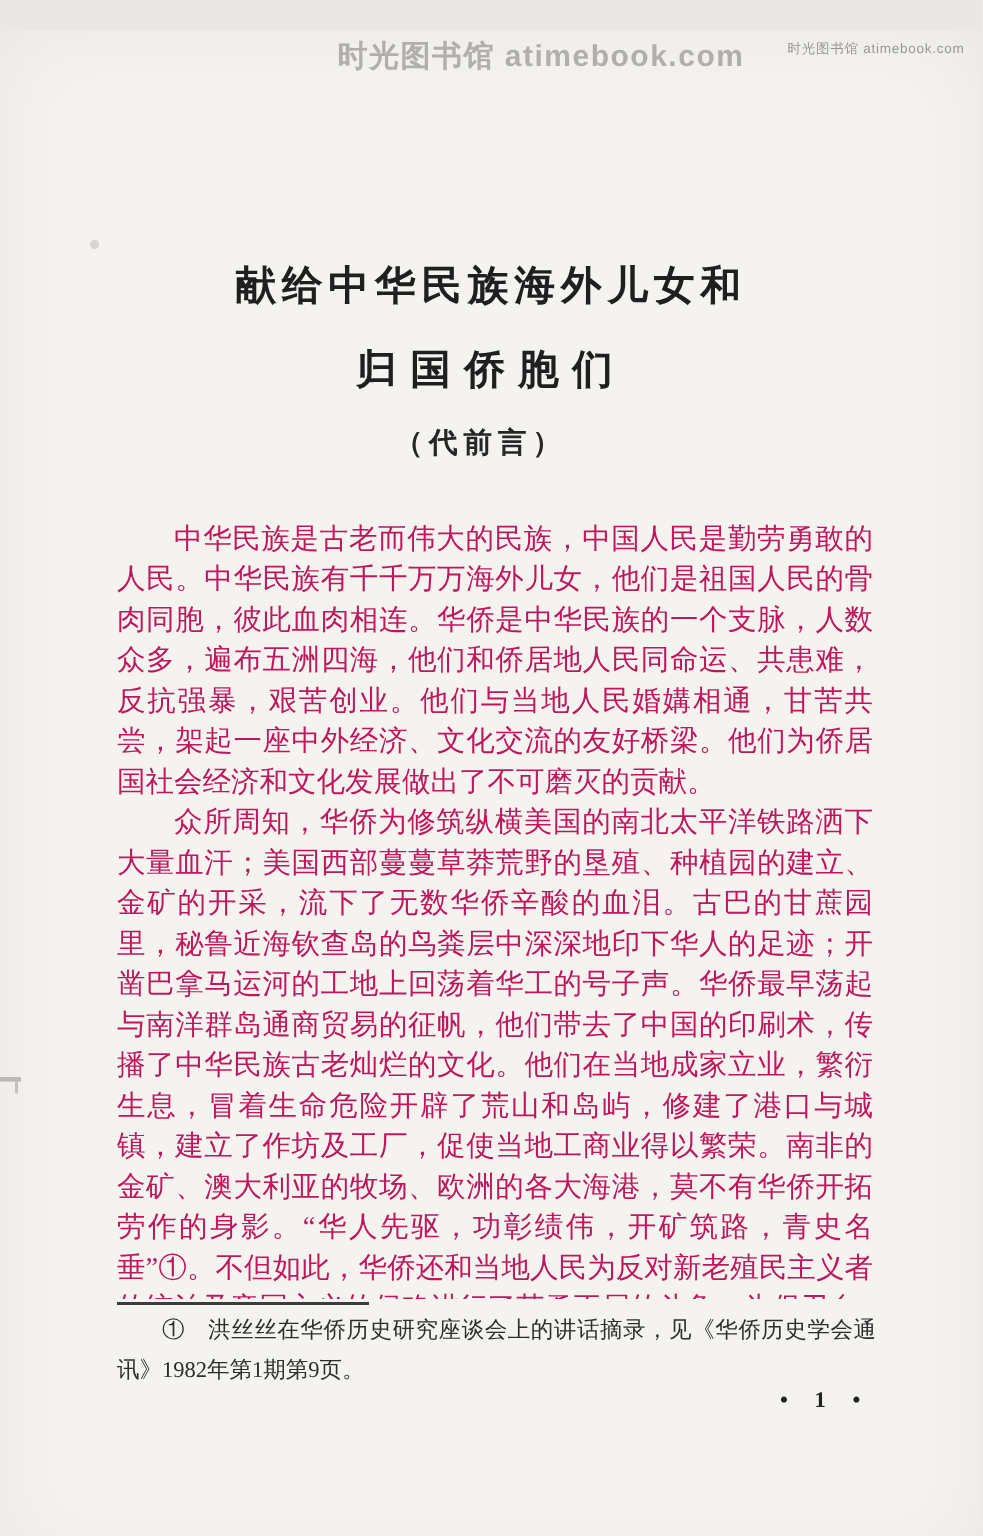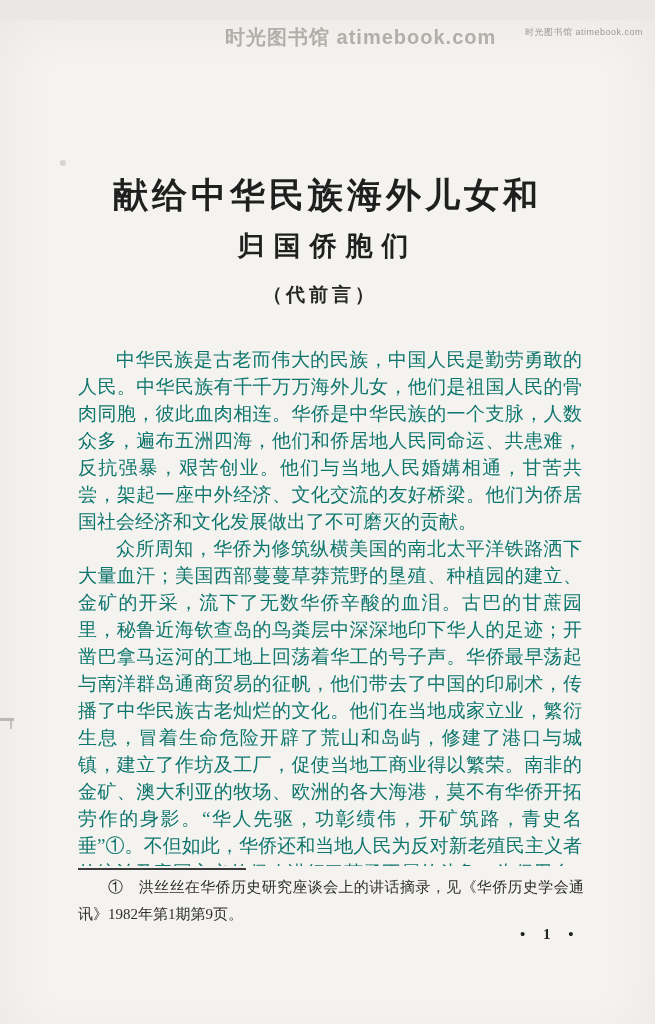--- a/index.html
+++ b/index.html
@@ -27,39 +27,39 @@
   }
   .watermark-small {
     position: absolute; top: 2px; left: 300px;
     color: #9a9894; font-size: 9px; font-weight: normal;
     letter-spacing: 0.5px; white-space: nowrap;
     font-family: "Liberation Sans", "DejaVu Sans", sans-serif;
   }
   
   .title-line1 {
     position: absolute; top: 152px; left: 0; width: 655px;
-    text-align: center; font-size: 35px; font-weight: bold;
+    text-align: center; font-size: 27px; font-weight: bold;
     letter-spacing: 4px; color: #1f1f1f;
   }
   .title-line2 {
     position: absolute; top: 208px; left: 0; width: 655px;
     text-align: center; font-size: 27px; font-weight: bold;
     letter-spacing: 9px; color: #1f1f1f;
   }
   .subtitle {
     position: absolute; top: 262px; left: 0; width: 641px;
     text-align: center; font-size: 19px; font-weight: bold;
     letter-spacing: 4px; color: #262626;
   }
   
   .body-text {
     position: absolute; top: 326px; left: 78px; width: 504px;
     height: 520px; overflow: hidden;
     font-size: 19px; line-height: 27px;
-    color: #0f766e;
+    color: #be185d;
     text-align: justify;
   }
   .body-text p { margin: 0; text-indent: 2em; }
   
   .footnote-rule {
     position: absolute; top: 848px; left: 78px; width: 168px;
     border-top: 2px solid #3c3c3c; height: 0;
   }
   .footnote {
     position: absolute; top: 854px; left: 78px; width: 506px;

